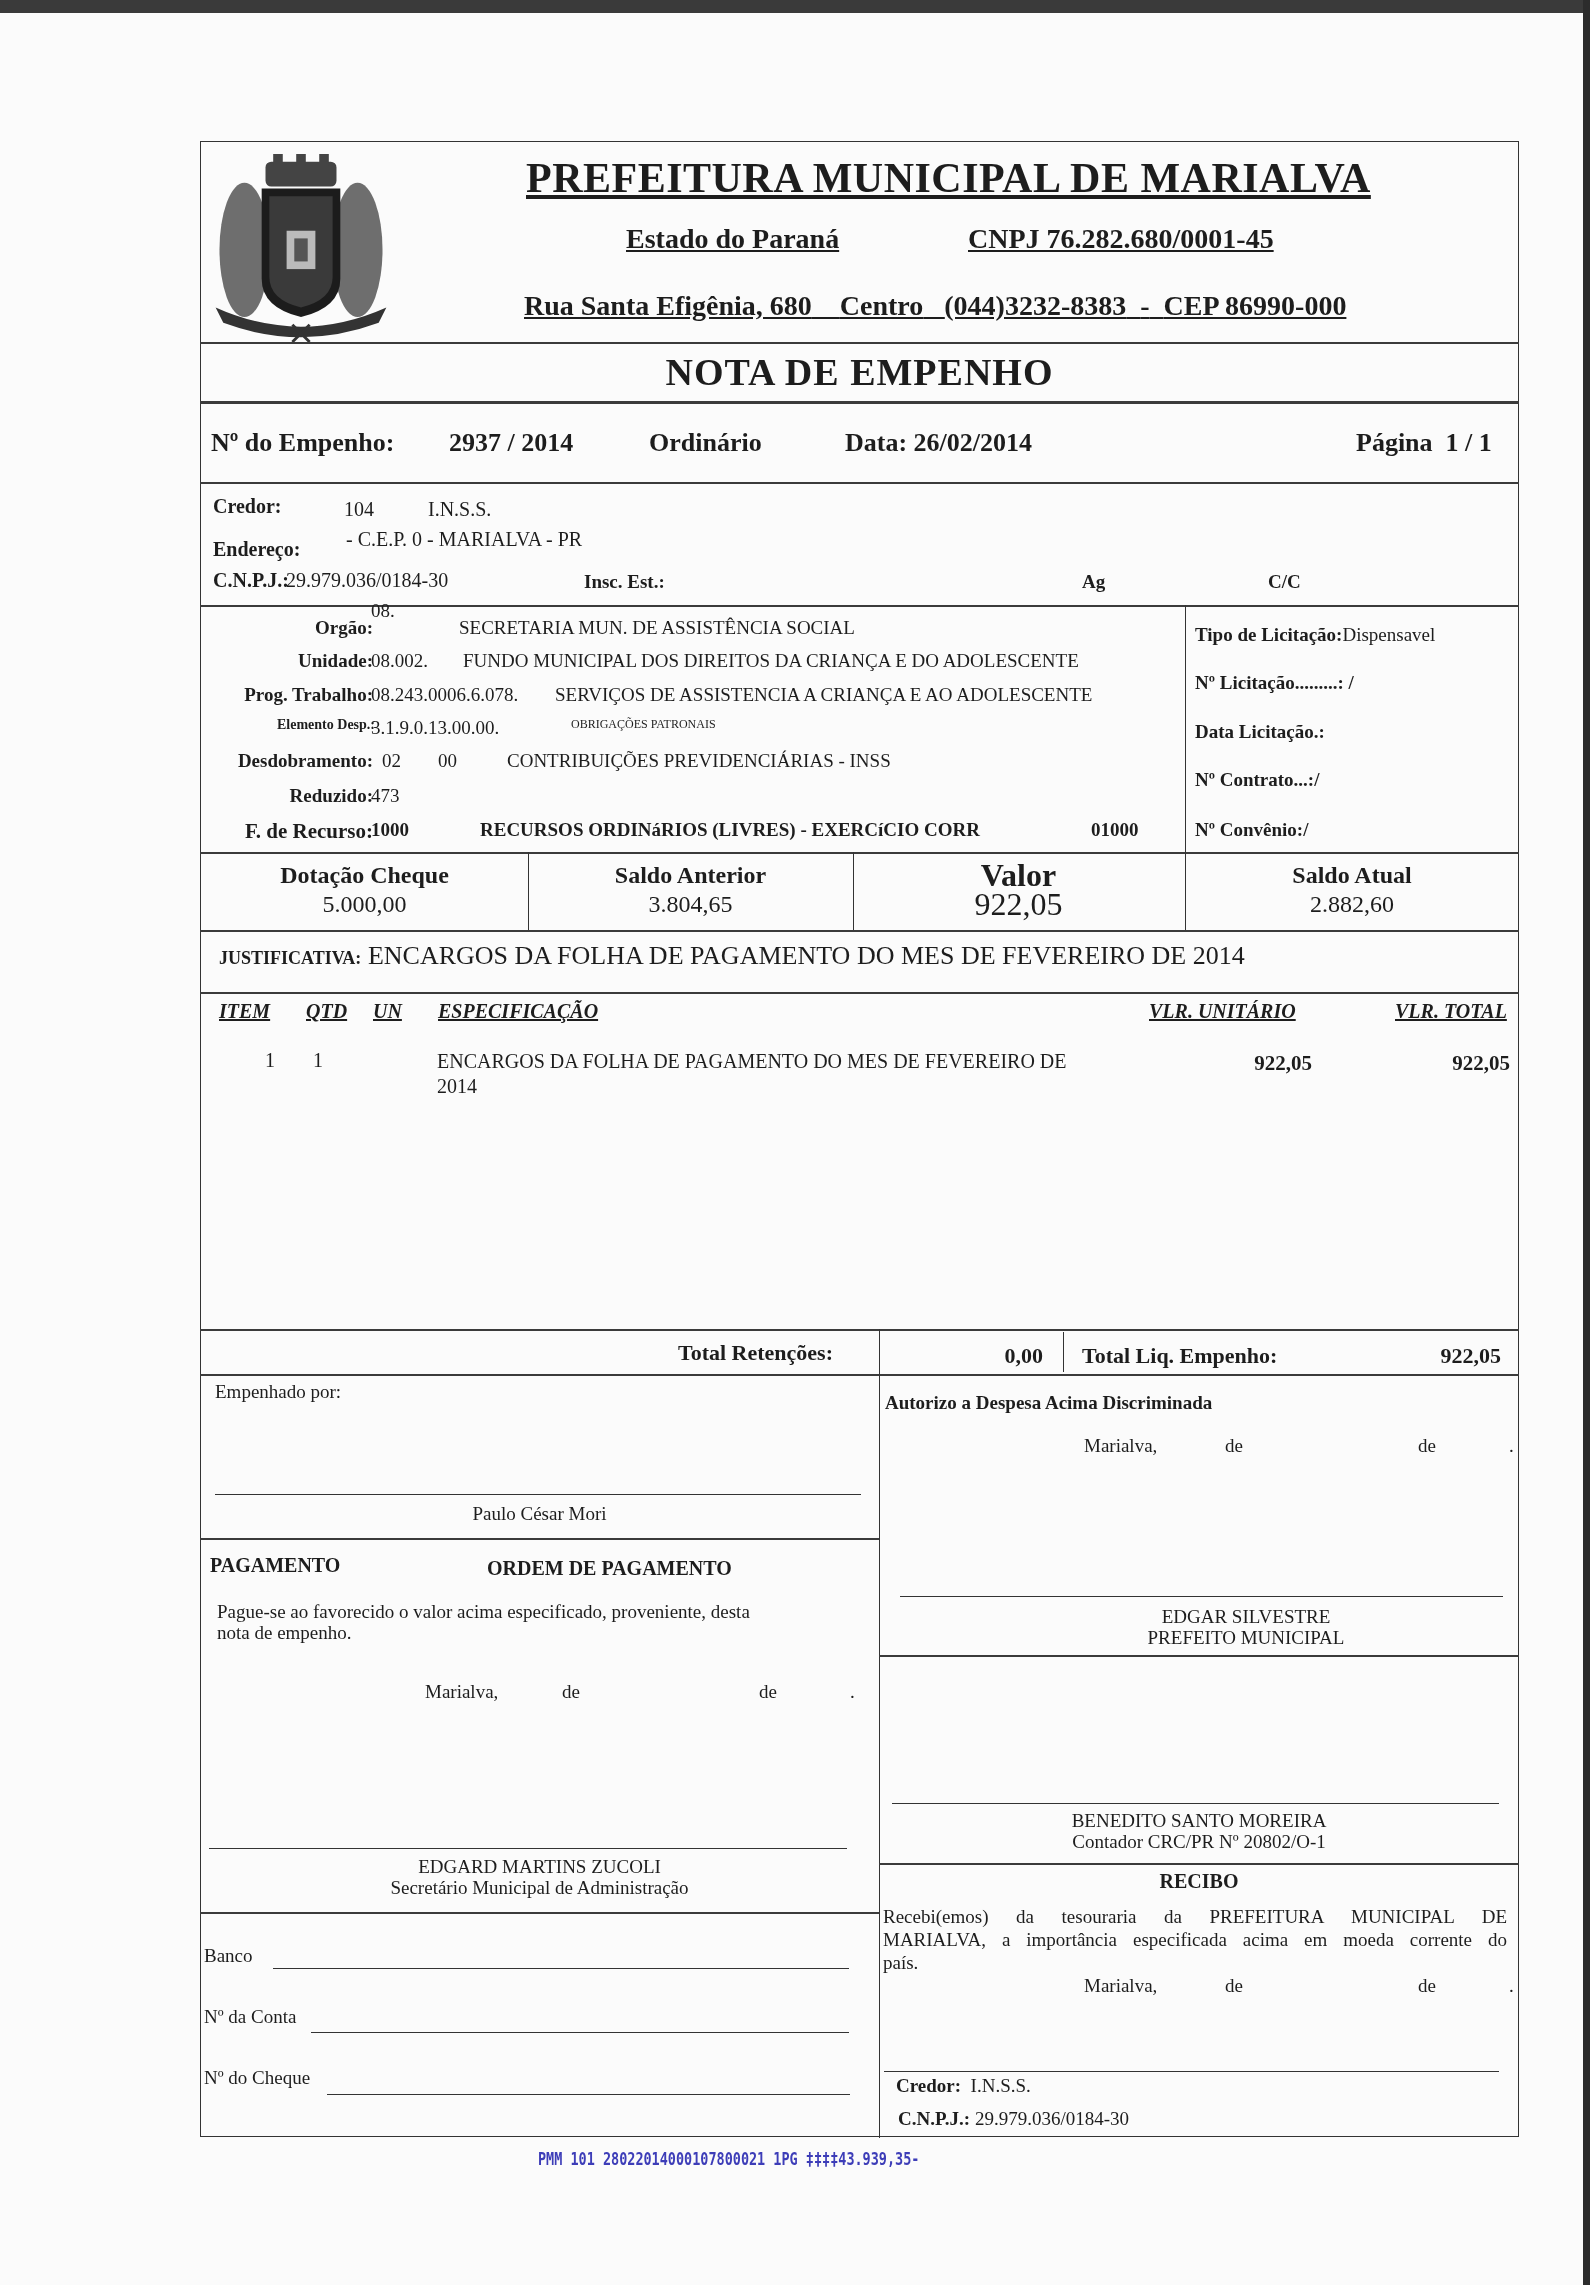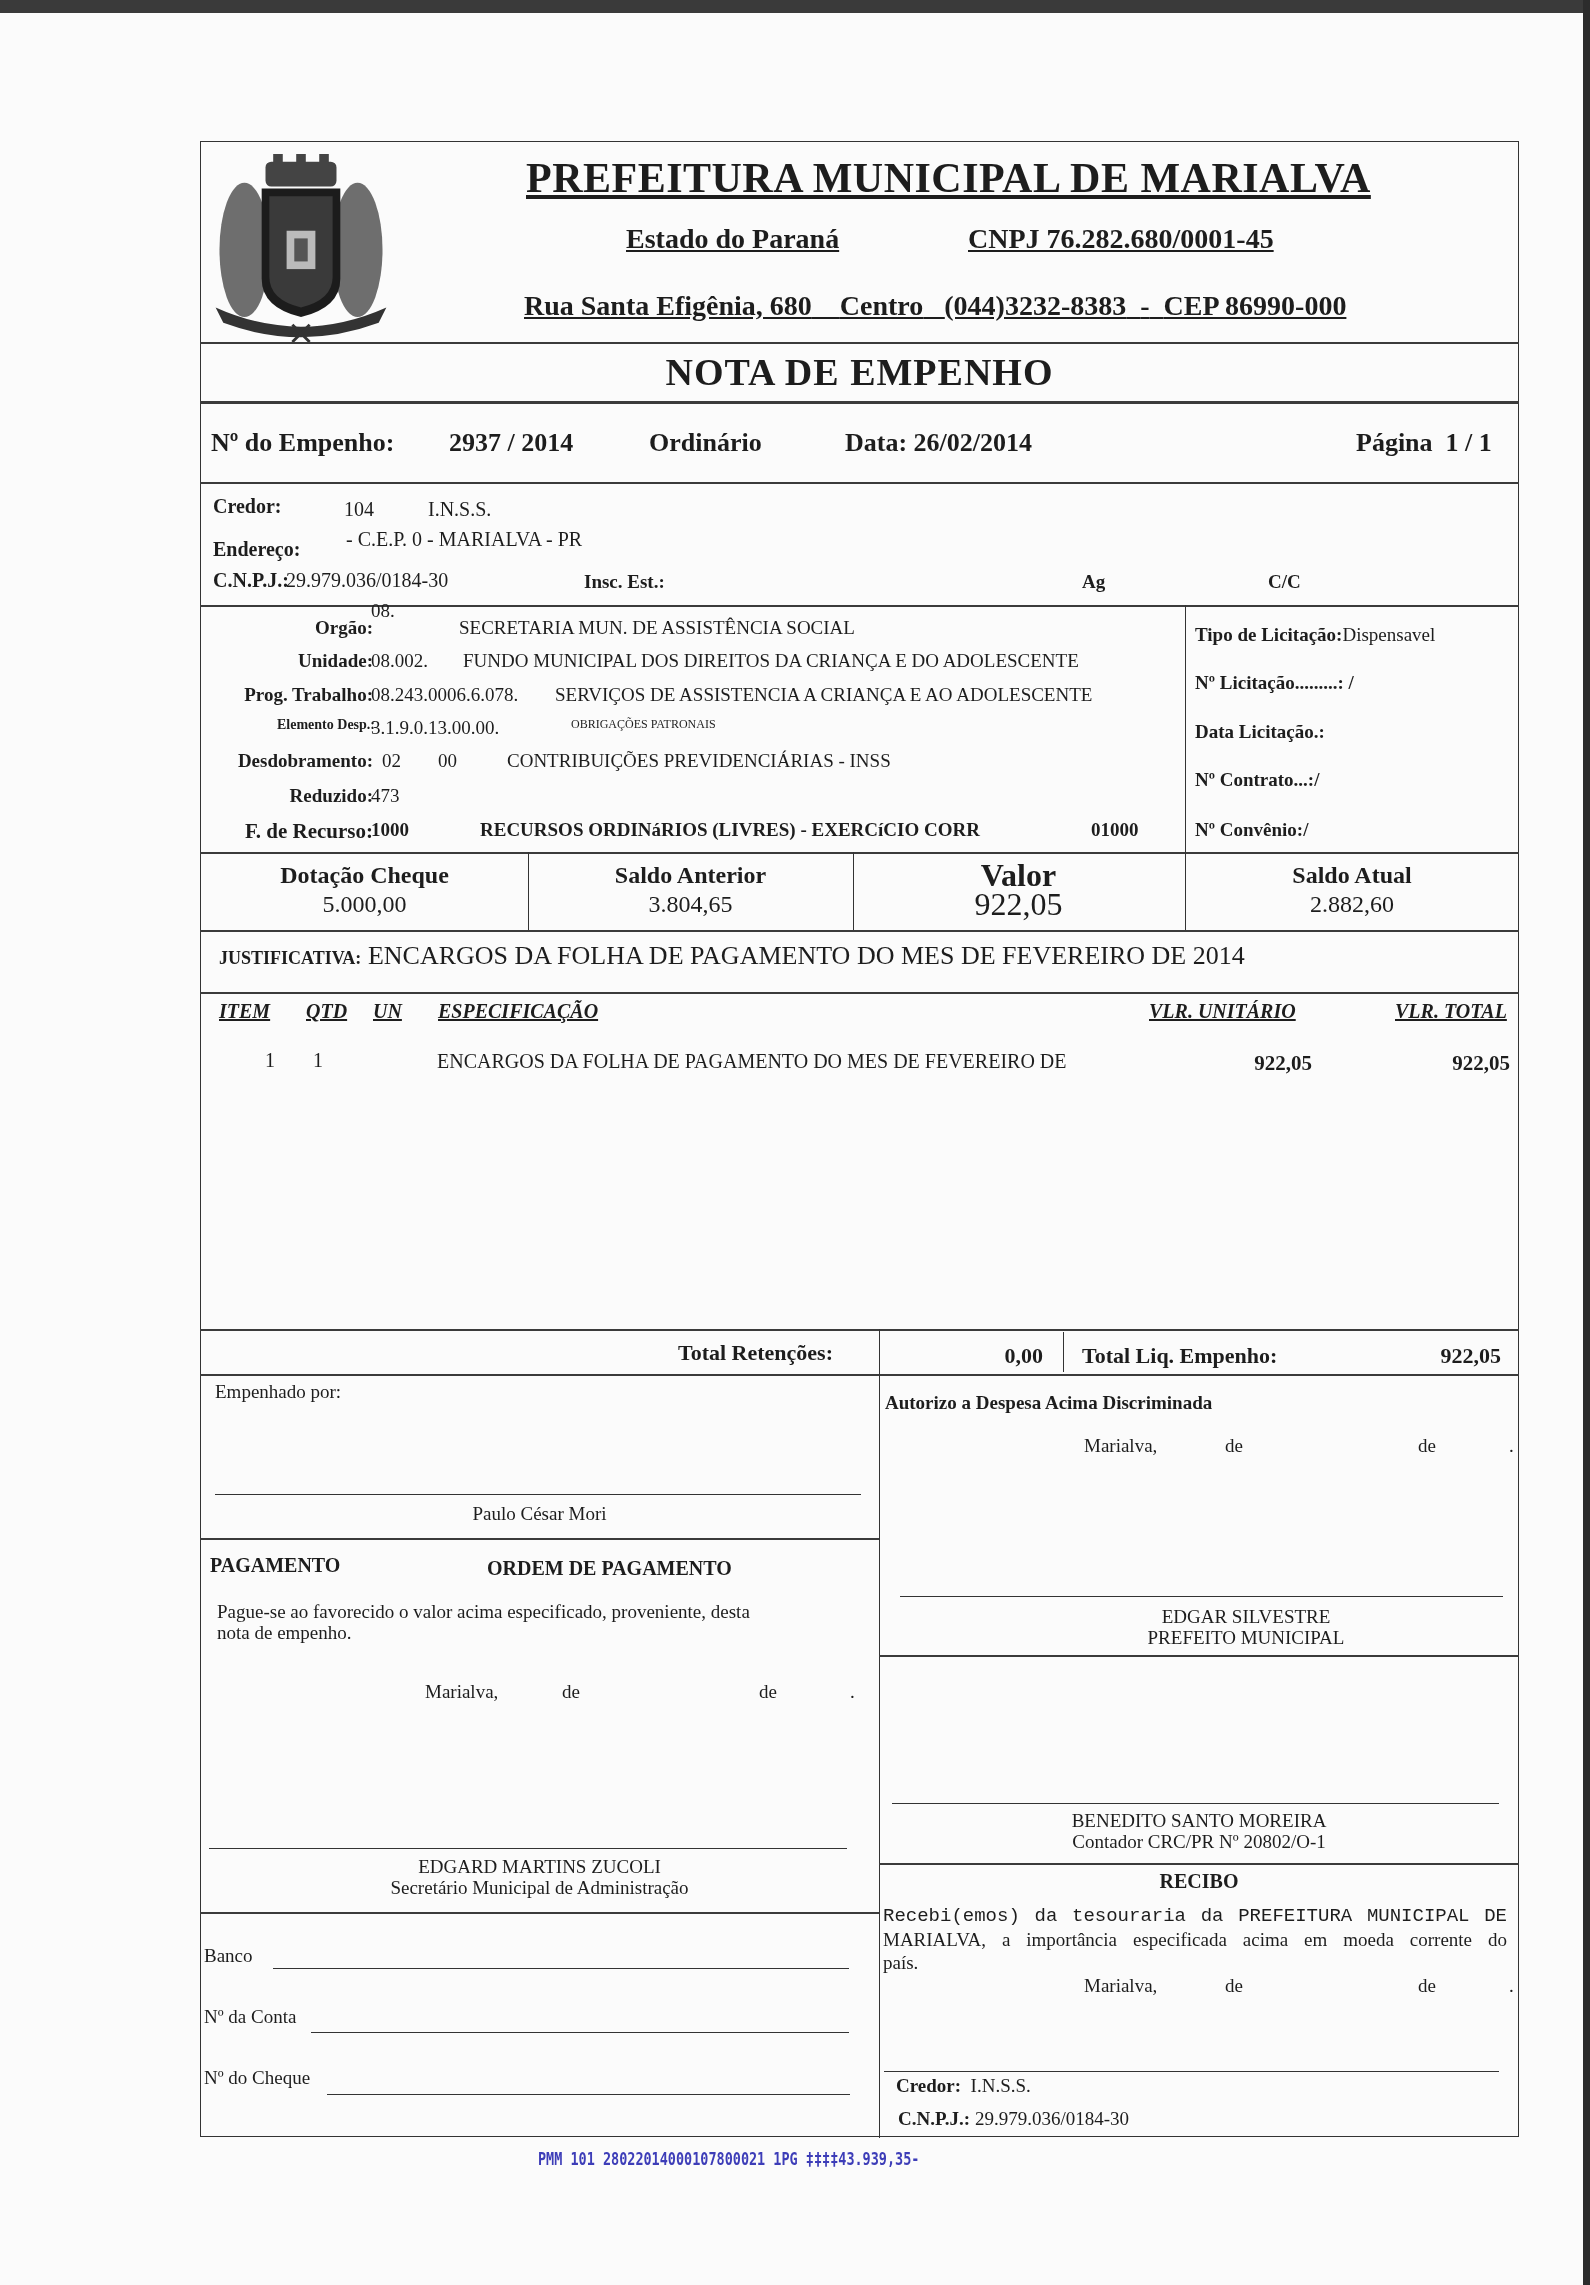--- a/index.html
+++ b/index.html
@@ -163,20 +163,21 @@
 <div class="abs b i u" style="left:438px; top:1000px; font-size:20px;">ESPECIFICAÇÃO</div>
 <div class="abs b i u" style="left:1149px; top:1000px; font-size:20px;">VLR. UNITÁRIO</div>
 <div class="abs b i u" style="left:1395px; top:1000px; font-size:20px;">VLR. TOTAL</div>
 
 <div>
   <div class="abs" style="left:265px; top:1049px; font-size:20px;">1</div>
   <div class="abs" style="left:313px; top:1049px; font-size:20px;">1</div>
   <div class="abs" style="left:375px; top:1049px; font-size:20px;"></div>
   <div class="abs" style="left:437px; top:1049px; font-size:20px; line-height:25px;">
     <div>ENCARGOS DA FOLHA DE PAGAMENTO DO MES DE FEVEREIRO DE</div>
+    <div>2014</div>
   </div>
   <div class="abs b right" style="left:1143px; width:169px; top:1051px; font-size:21px;">922,05</div>
   <div class="abs b right" style="left:1345px; width:165px; top:1051px; font-size:21px;">922,05</div>
 </div>
 
 <div class="hl" style="left:200px; top:1329px; width:1319px;"></div>
 
 <div class="vl" style="left:879px; top:1329px; height:46px;"></div>
 <div class="vl" style="left:1063px; top:1332px; height:40px;"></div>
 <div class="abs b right" style="left:576px; width:257px; top:1340px; font-size:22px;">Total Retenções:</div>
@@ -227,21 +228,21 @@
 
 <div class="sig" style="left:892px; top:1803px; width:607px;"></div>
 <div class="abs center" style="left:879px; width:640px; top:1810px; font-size:19px; line-height:21px;">
   <div>BENEDITO SANTO MOREIRA</div>
   <div>Contador CRC/PR Nº 20802/O-1</div>
 </div>
 <div class="hl" style="left:879px; top:1863px; width:640px;"></div>
 
 <div class="abs b center" style="left:879px; width:640px; top:1870px; font-size:20px;">RECIBO</div>
 <div class="abs" style="left:883px; width:624px; top:1905px; font-size:19px; line-height:23px;">
-  <div style="text-align:justify; text-align-last:justify;font-family:Liberation Mono, monospace;">Recebi(emos) da tesouraria da PREFEITURA MUNICIPAL DE</div>
+  <div style="text-align:justify; text-align-last:justify;">Recebi(emos) da tesouraria da PREFEITURA MUNICIPAL DE</div>
   <div style="text-align:justify; text-align-last:justify;">MARIALVA, a importância especificada acima em moeda corrente do</div>
   <div>país.</div>
 </div>
 <div class="abs" style="left:1084px; top:1975px; font-size:19px; width:432px;">
   <span>Marialva,</span>
   <span style="position:absolute; left:141px;">de</span>
   <span style="position:absolute; left:334px;">de</span>
   <span style="position:absolute; left:425px;">.</span>
 </div>
 <div class="sig" style="left:884px; top:2071px; width:615px;"></div>

